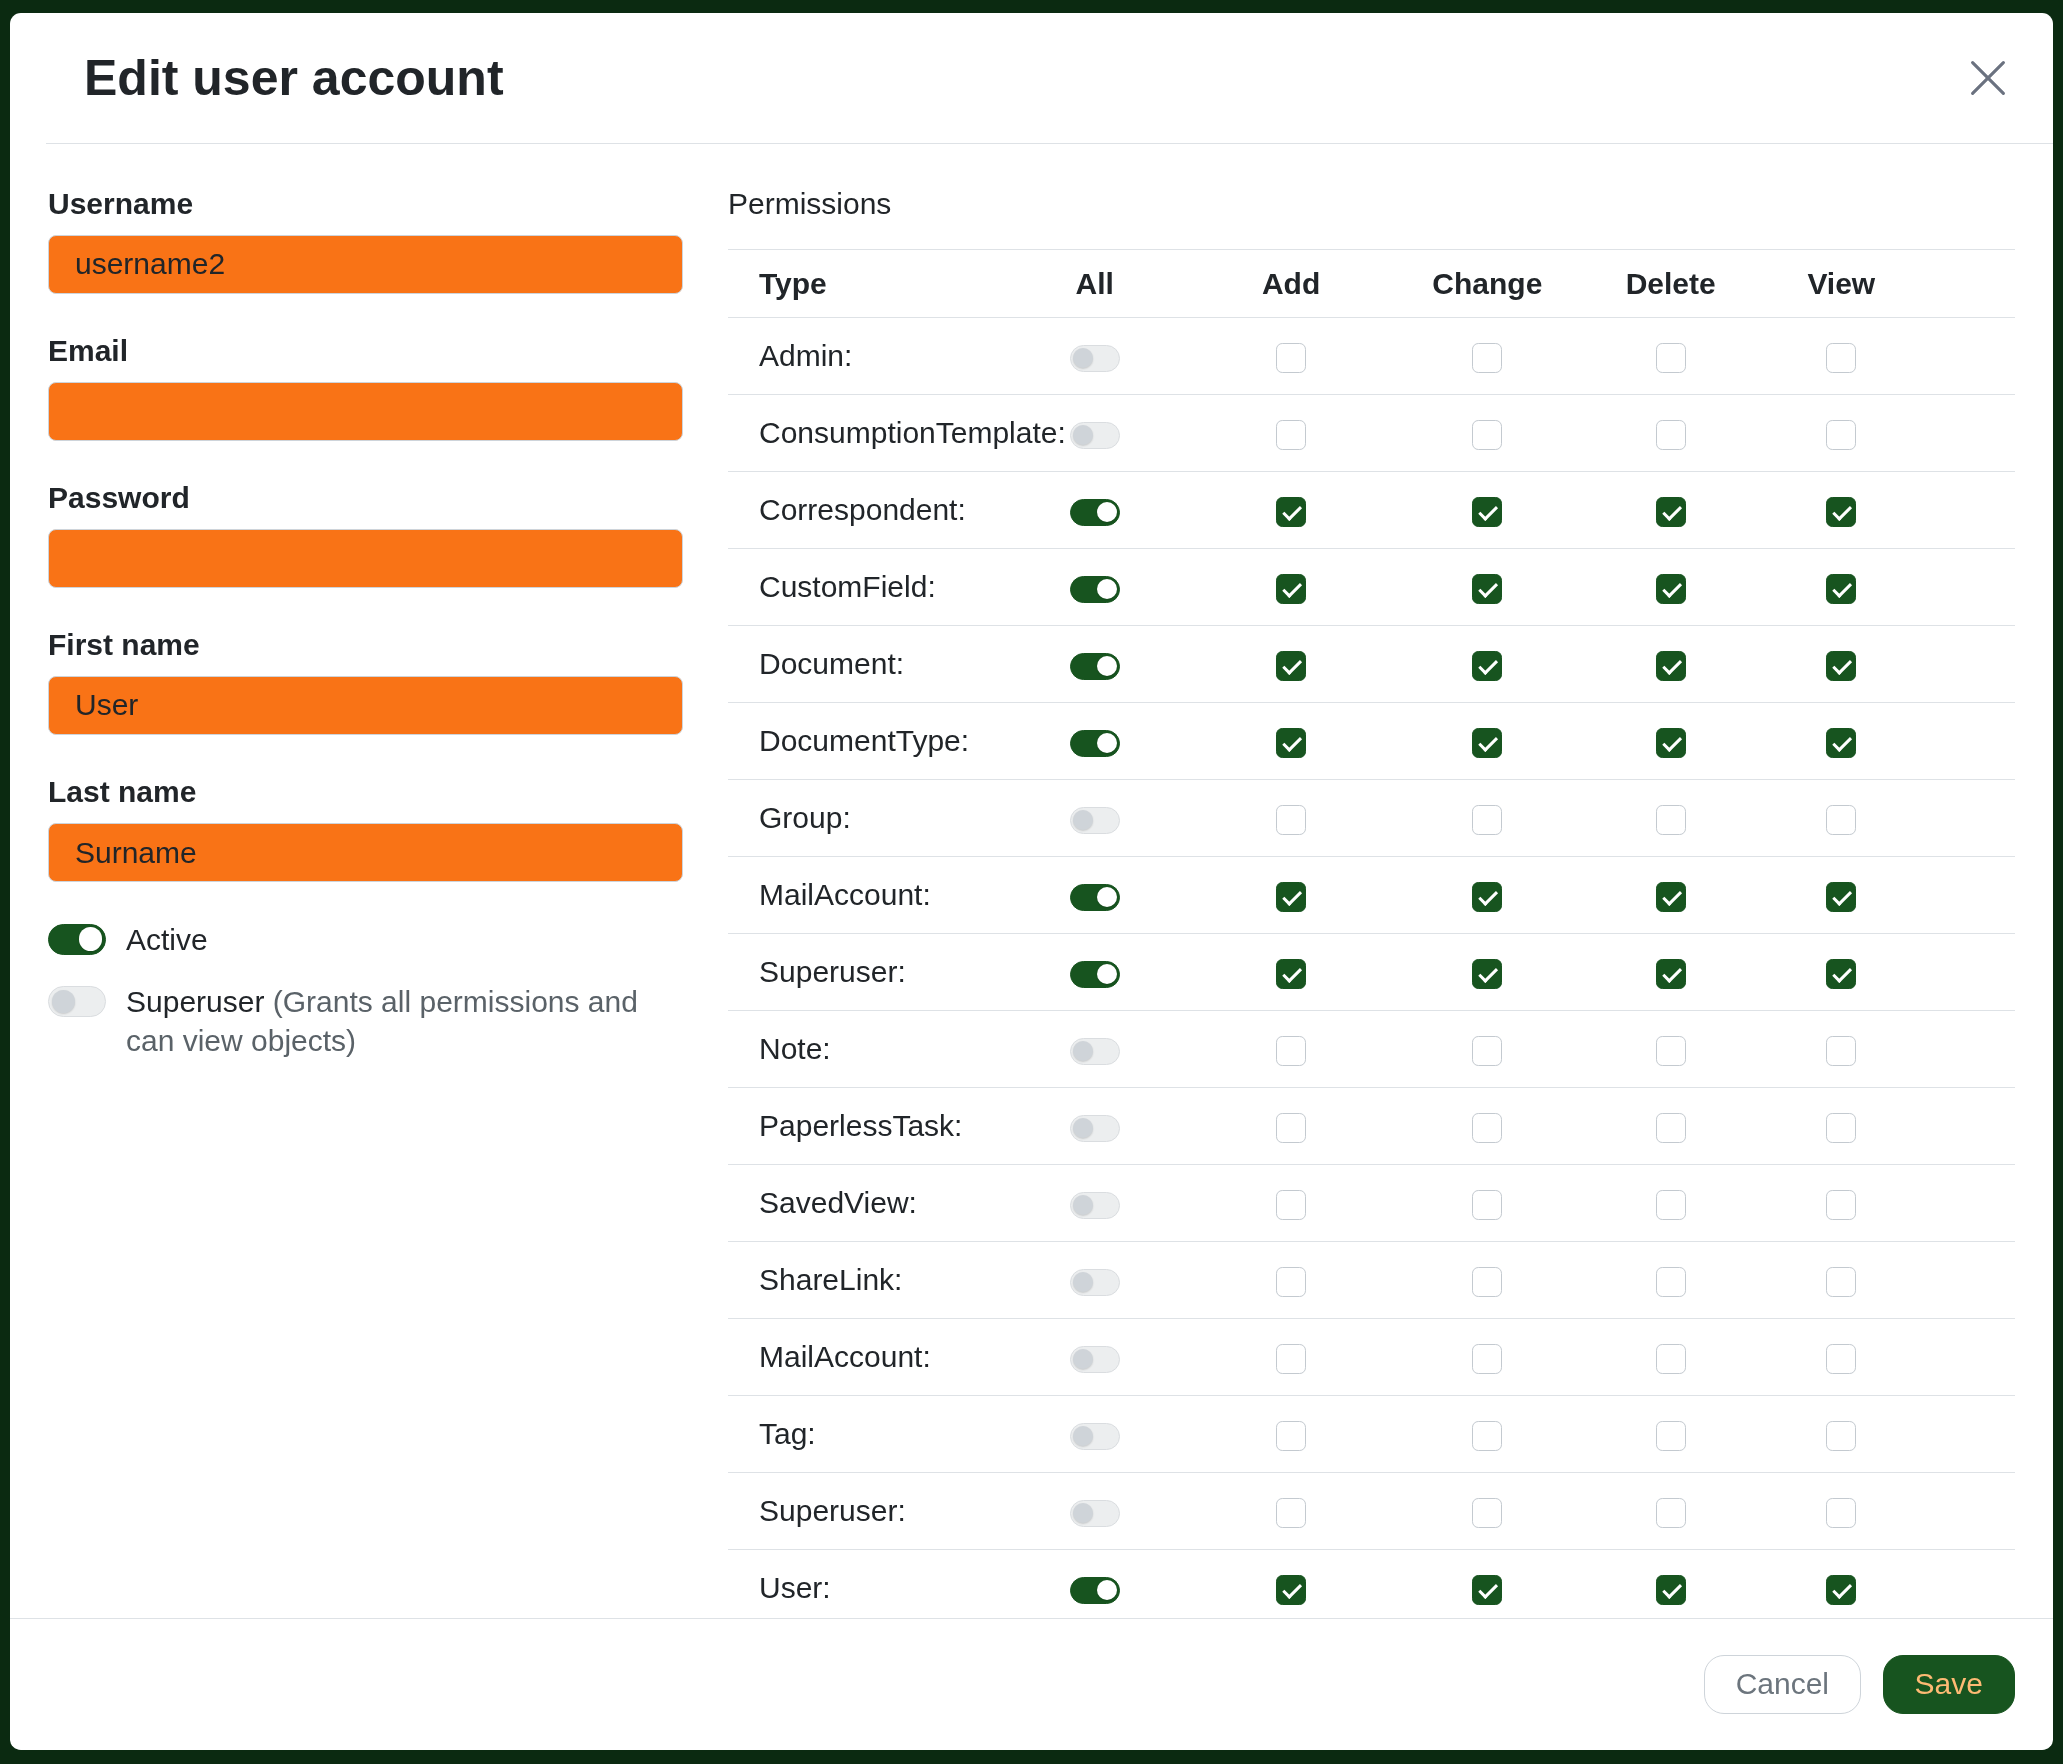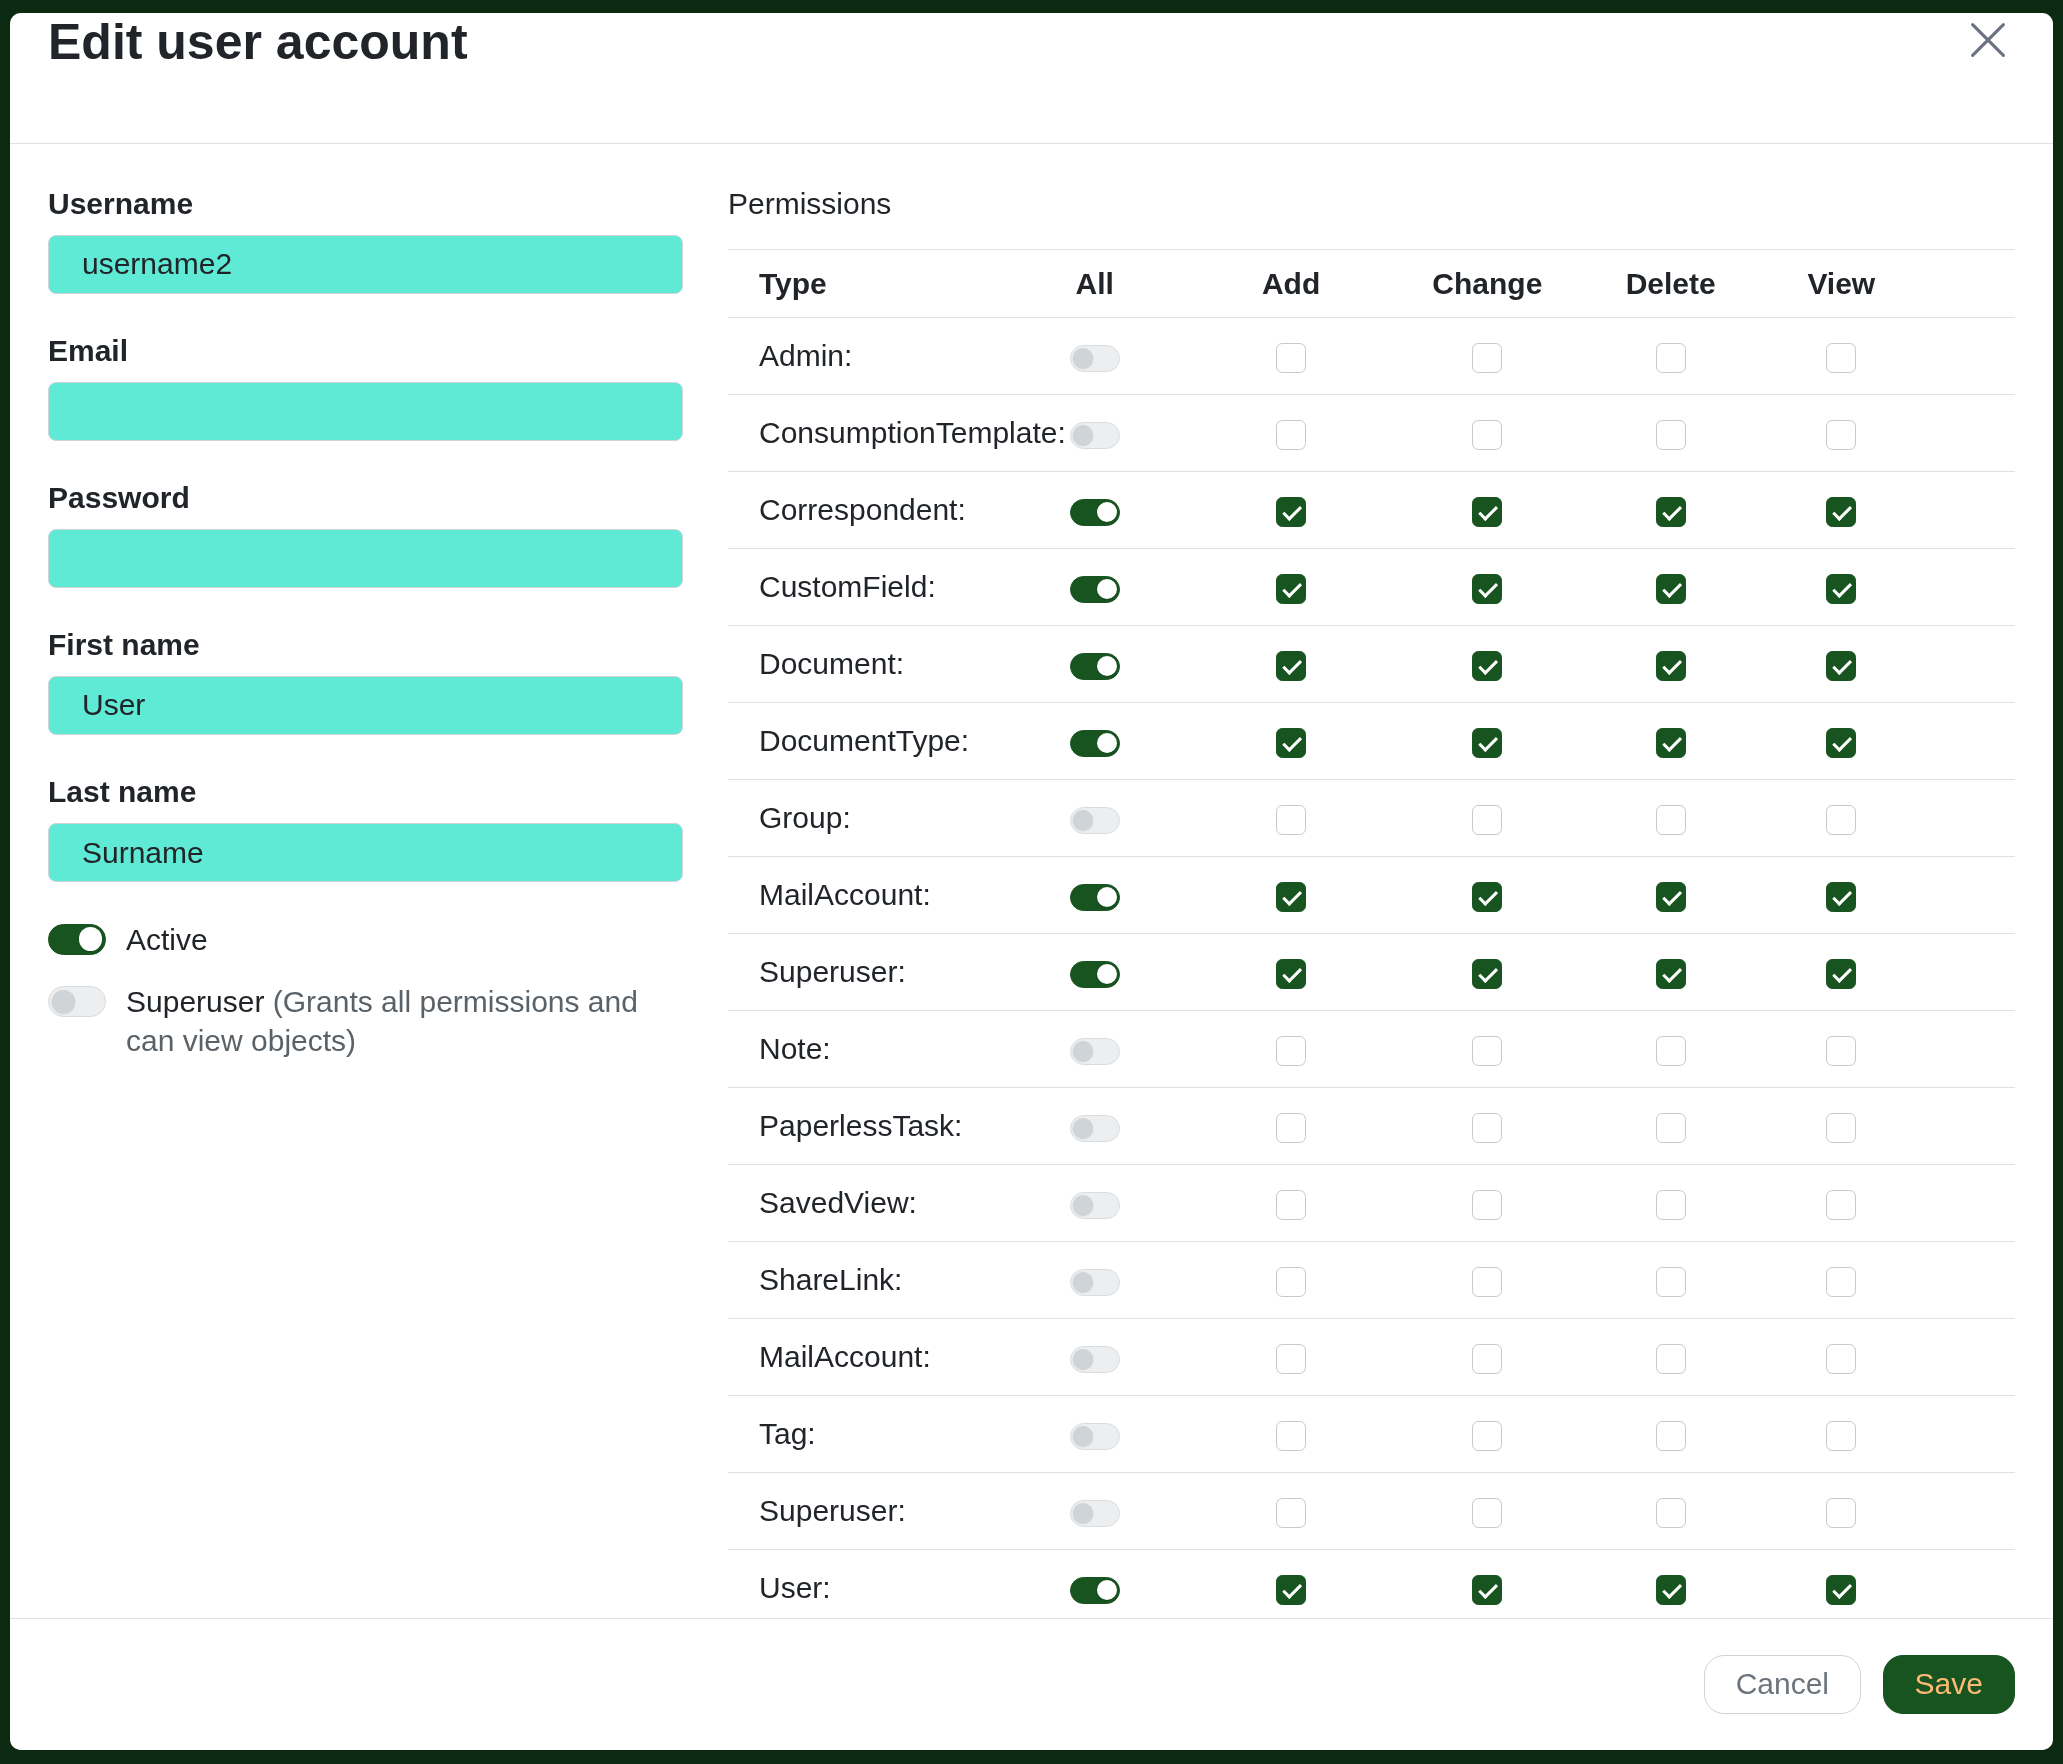--- a/index.html
+++ b/index.html
@@ -21,23 +21,25 @@
     border-radius: 10.8px;
     display: flex;
     flex-direction: column;
     overflow: hidden;
   }
   
   .modal-header {
     height: 131px;
     flex: 0 0 131px;
     display: flex;
+    align-items: center;
     justify-content: space-between;
     padding: 0 38px;
     border-bottom: 0.9px solid #dee2e6;
+    margin-left: 36px;
   }
   .modal-title { font-size: 50px; font-weight: 700; color: #212529; }
   .close-btn {
     background: none; border: none; cursor: pointer;
     width: 54px; height: 54px;
     display: flex; align-items: center; justify-content: center;
   }
   
   .modal-body {
     flex: 1 1 auto;
@@ -47,25 +49,25 @@
   }
   .left-col { width: 635px; flex: 0 0 635px; }
   .right-col { flex: 1 1 auto; margin-left: 45px; }
 
   .field { margin-bottom: 38px; }
   .field label { display: block; margin-bottom: 12.6px; line-height: 1.25; font-weight: bold; }
   .text-input {
     width: 100%; height: 59px;
     border: 0.9px solid #ced4da;
     border-radius: 8px;
-    padding: 0 33px;
+    padding: 0 26px;
     font-family: "Liberation Sans", sans-serif;
     font-size: 30px;
     color: #212529;
-    background: #5eead4;
+    background: #f97316;
     outline: none;
   }
 
   
   .toggle {
     position: relative;
     width: 58px; height: 31px;
     border-radius: 15.3px;
     background: #eceeef;
     border: 0.9px solid #dadde0;

